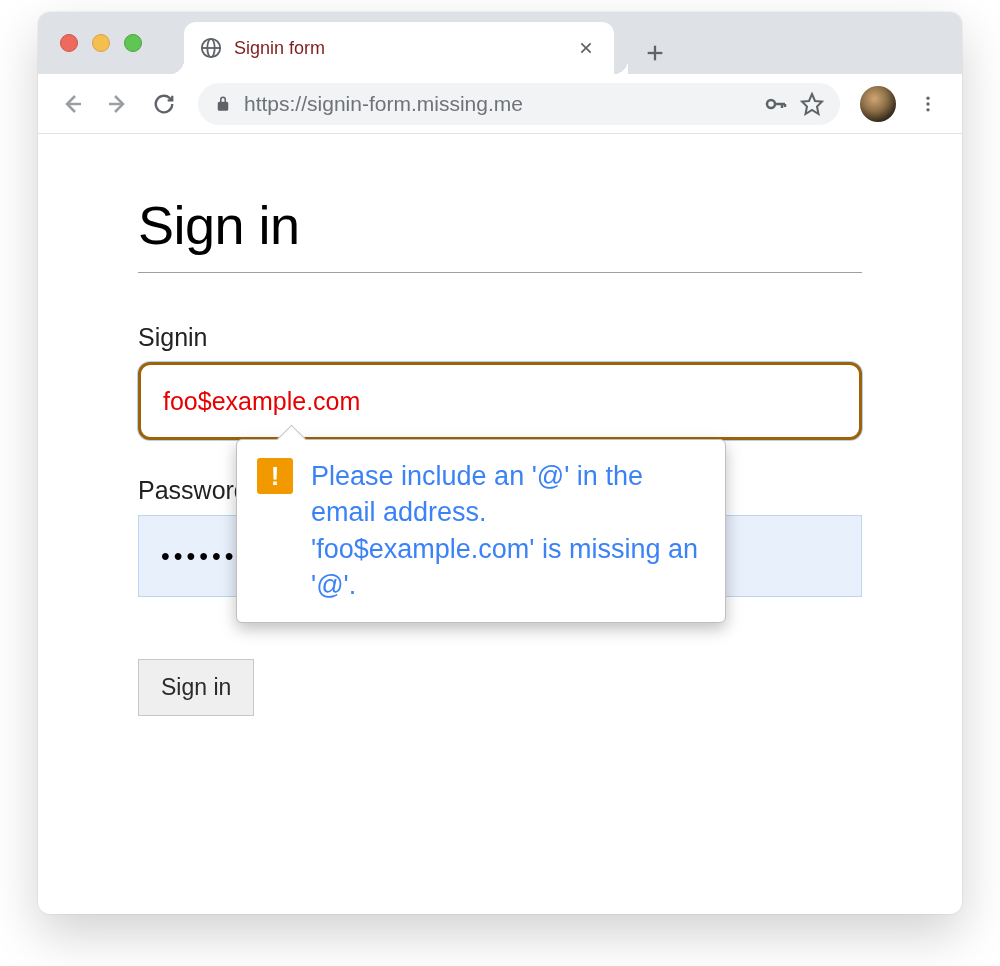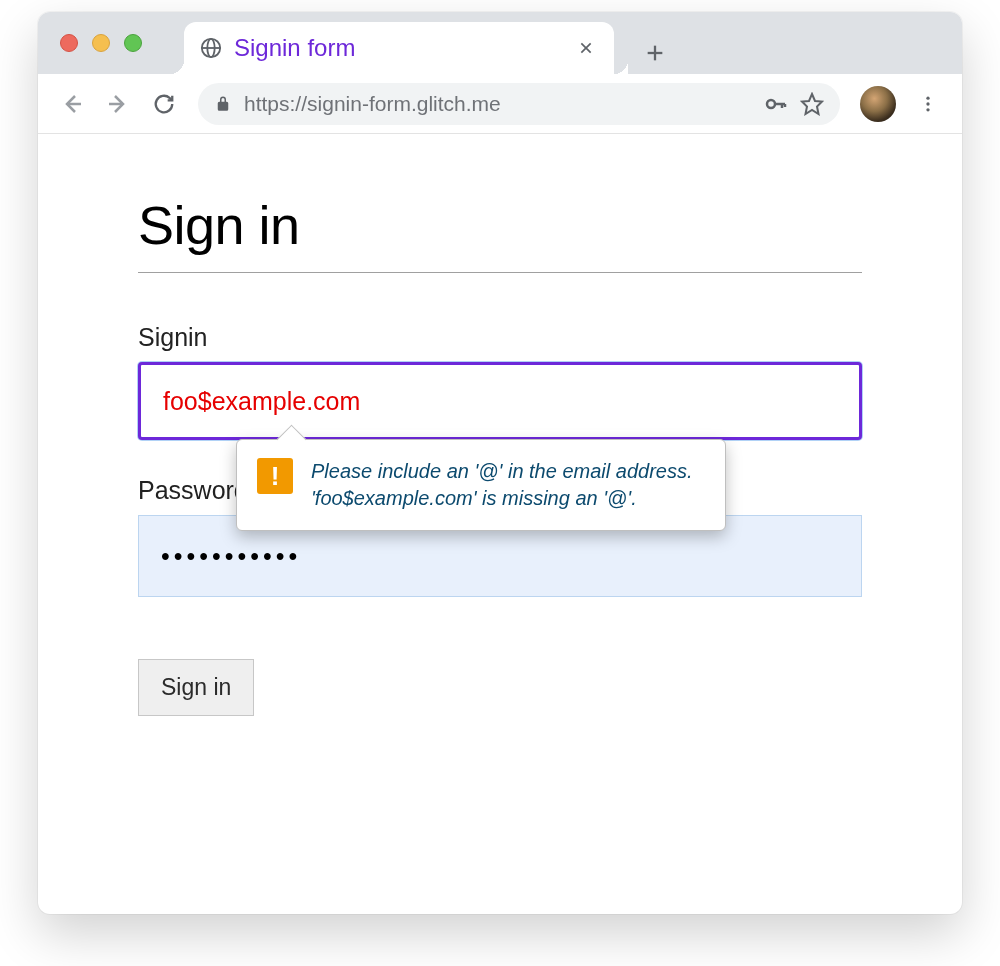--- a/index.html
+++ b/index.html
@@ -57,21 +57,21 @@
       content: "";
       position: absolute;
       bottom: 0;
       width: 14px;
       height: 14px;
       background: radial-gradient(circle at 0 0, transparent 14px, #fff 14px);
     }
     .tab::before { left: -14px; transform: scaleX(-1); background: radial-gradient(circle at 14px 0, transparent 14px, #fff 14px); }
     .tab::after { right: -14px; background: radial-gradient(circle at 0 0, transparent 14px, #fff 14px); }
     .tab .globe-icon { width: 22px; height: 22px; color: #5f6368; margin-right: 12px; }
-    .tab-title { font-size: 24px; color: #6d28d9; flex: 1; }
+    .tab-title { font-size: 18px; color: #7f1d1d; flex: 1; }
     .tab-close { color: #5f6368; font-size: 18px; cursor: pointer; padding: 4px; }
     .new-tab-btn { margin-left: 30px; color: #5f6368; font-size: 28px; padding-bottom: 10px; cursor: pointer; }
     
     .toolbar {
       height: 60px;
       border-bottom: 1px solid #e3e3e3;
       display: flex;
       align-items: center;
       padding: 0 14px;
       gap: 6px;
@@ -117,22 +117,22 @@
       font-size: 25px;
       color: #222;
       display: block;
       margin-bottom: 10px;
     }
     .text-input {
       width: 100%;
       height: 78px;
       font-size: 25px;
       padding: 0 22px;
-      border: 3px solid #6d28d9;
-      border-radius: 4px;
+      border: 3px solid #a16207;
+      border-radius: 12px;
       outline: none;
       box-shadow: 0 0 0 1px rgba(59,142,232,0.4);
     }
     .text-input.invalid { color: #e60000; }
     .password-input {
       width: 100%;
       height: 82px;
       font-size: 25px;
       padding: 0 22px;
       border: 1px solid #bcd5f0;
@@ -184,24 +184,23 @@
       border-radius: 3px;
       display: flex;
       align-items: center;
       justify-content: center;
       color: #fff;
       font-weight: bold;
       font-size: 26px;
       flex-shrink: 0;
     }
     .tooltip-text {
-      font-size: 20px;
+      font-size: 27px;
       line-height: 1.35;
-      color: #0c4a6e;
-      font-style: italic;
+      color: #3b82f6;
     }
     svg { display: block; }
   </style>
 </head>
 <body>
 
 <div class="window">
   <div class="titlebar">
     <div class="traffic-lights">
       <div class="light red"></div>
@@ -250,21 +249,21 @@
         <path d="M21 12a9 9 0 1 1-3-6.7L21 8"></path>
         <polyline points="21 3 21 8 16 8"></polyline>
       </svg>
     </div>
     <div class="omnibox">
       <span class="lock-icon">
         <svg viewBox="0 0 24 24" width="18" height="18" fill="currentColor">
           <path d="M12 2a4 4 0 0 0-4 4v3H7a2 2 0 0 0-2 2v8a2 2 0 0 0 2 2h10a2 2 0 0 0 2-2v-8a2 2 0 0 0-2-2h-1V6a4 4 0 0 0-4-4zm-2 4a2 2 0 1 1 4 0v3h-4V6z"></path>
         </svg>
       </span>
-      <span class="url-text">https://signin-form.glitch.me</span>
+      <span class="url-text">https://signin-form.missing.me</span>
       <span class="key-icon">
         <svg viewBox="0 0 24 24" width="24" height="24" fill="currentColor">
           <circle cx="7" cy="12" r="4" fill="none" stroke="currentColor" stroke-width="2.5"></circle>
           <line x1="11" y1="12" x2="21" y2="12" stroke="currentColor" stroke-width="2.5"></line>
           <line x1="18" y1="12" x2="18" y2="16" stroke="currentColor" stroke-width="2.5"></line>
           <line x1="21" y1="12" x2="21" y2="15" stroke="currentColor" stroke-width="2.5"></line>
         </svg>
       </span>
       <span class="star-icon">
         <svg viewBox="0 0 24 24" width="24" height="24" fill="none" stroke="currentColor" stroke-width="2">

